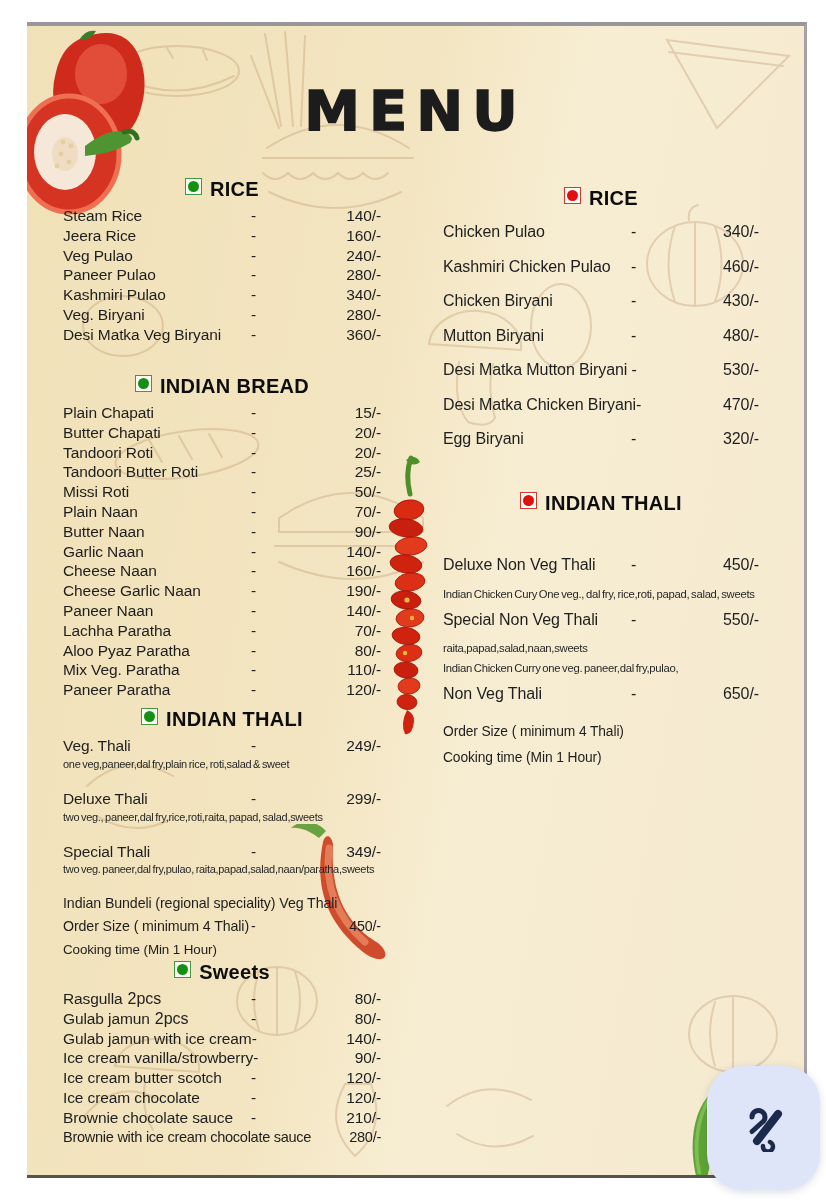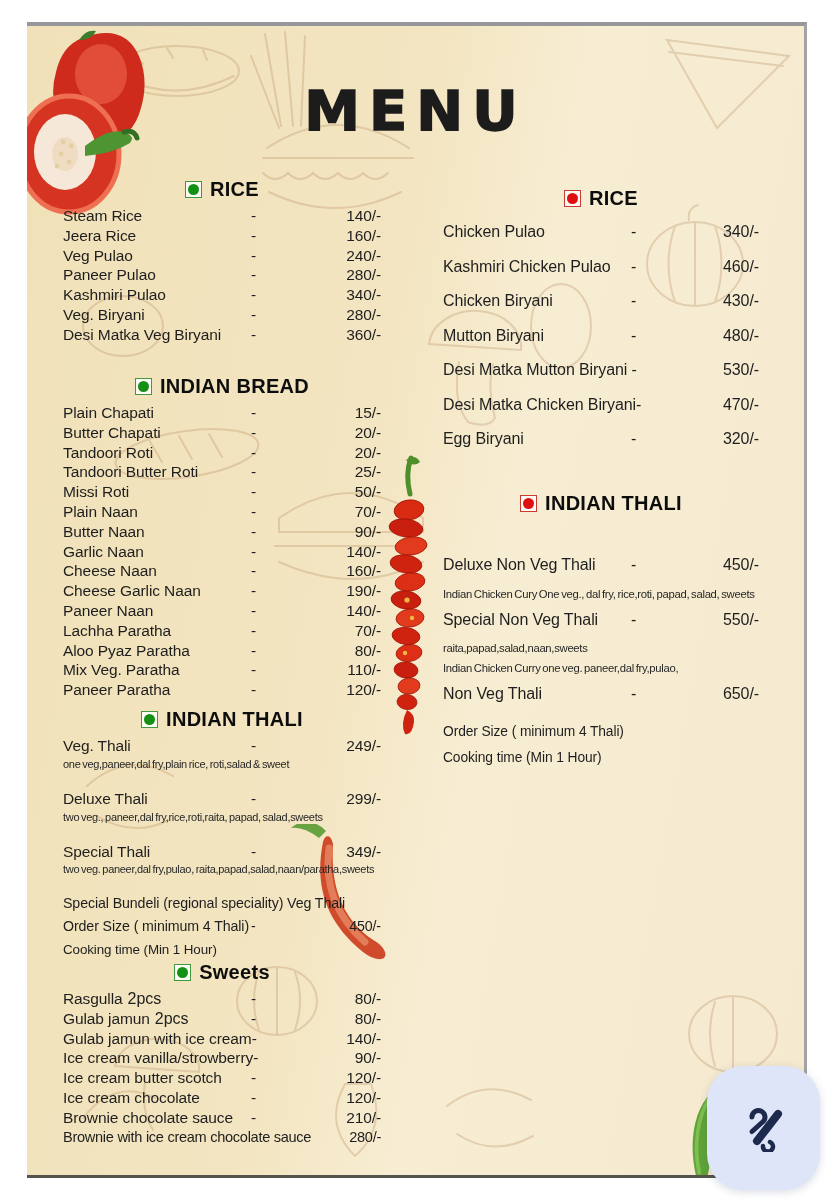--- a/index.html
+++ b/index.html
@@ -22,21 +22,21 @@
 
   .col{position:absolute;top:0;height:100%;}
   .col-left{left:36px;width:318px;}
   .col-right{left:416px;width:316px;}
 
   .sec{position:absolute;left:0;width:100%;}
   .sec-left-rice{top:152px}.sec-left-bread{top:349px}
   .sec-left-thali{top:682px}.sec-left-sweets{top:935px}
   .sec-right-rice{top:161px}.sec-right-thali{top:466px}
 
-  .hdr{display:flex;justify-content:center;align-items:center;gap:8px;
+  .hdr{display:flex;justify-content:center;align-items:flex-start;gap:8px;
        font-weight:bold;font-size:20px;color:#0d0d0d;margin-bottom:5px;letter-spacing:.3px;}
   .mark{width:17px;height:17px;background:#fdfdf6;border:1.5px solid #3f9a3f;
         display:inline-flex;align-items:center;justify-content:center;box-sizing:border-box;flex:none;}
   .mark i{width:11px;height:11px;border-radius:50%;background:#149114;display:block;}
   .mark.nonveg{border-color:#cc3b33;}
   .mark.nonveg i{background:#df1010;}
 
   .row{position:relative;line-height:19.8px;font-size:15.5px;color:#1e1e1e;
        letter-spacing:-.1px;white-space:nowrap;}
   .dash{position:absolute;left:188px;}
@@ -213,21 +213,21 @@
             </span>
             <span class="hlabel">INDIAN THALI</span>
           </div>
           <div class="items">
             <div class="row" data-idx="0"><span class="iname">Veg. Thali</span><span class="dash">-</span><span class="price">249/-</span></div>
             <div class="desc">one veg,paneer,dal fry,plain rice, roti,salad &amp; sweet</div>
             <div class="row" data-idx="1"><span class="iname">Deluxe Thali</span><span class="dash">-</span><span class="price">299/-</span></div>
             <div class="desc">two veg., paneer,dal fry,rice,roti,raita, papad, salad,sweets</div>
             <div class="row" data-idx="2"><span class="iname">Special Thali</span><span class="dash">-</span><span class="price">349/-</span></div>
             <div class="desc">two veg. paneer,dal fry,pulao, raita,papad,salad,naan/paratha,sweets</div>
-            <div class="row" data-idx="3"><span class="iname">Special Bundeli (regional speciality) Veg Thali</span></div>
+            <div class="row" data-idx="3"><span class="iname">Indian Bundeli (regional speciality) Veg Thali</span></div>
             <div class="row subrow" data-idx="4"><span class="iname">Order Size ( minimum 4 Thali)</span><span class="dash">-</span><span class="price">450/-</span></div>
             <div class="row subrow" data-idx="5"><span class="iname">Cooking time (Min 1 Hour)</span></div>
           </div>
         </div>
         <div class="sec sec-left-sweets">
           <div class="hdr">
             <span class="mark veg">
               <i></i>
             </span>
             <span class="hlabel">Sweets</span>

